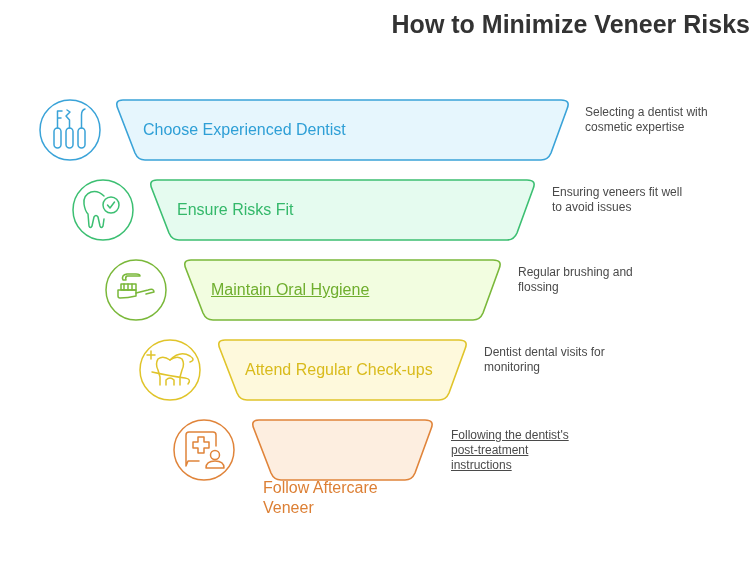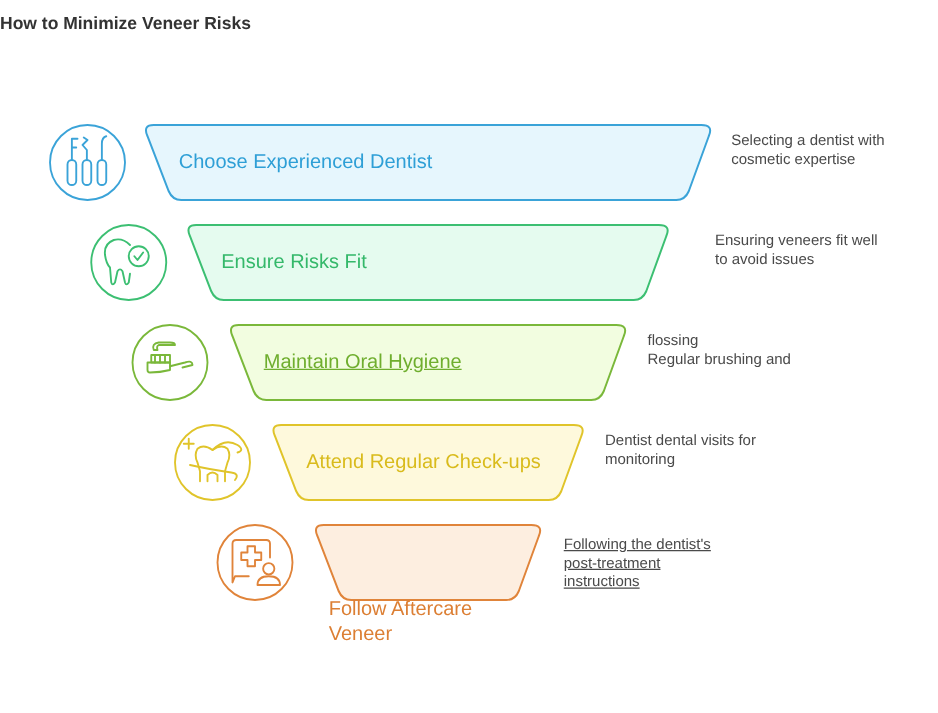--- a/index.html
+++ b/index.html
@@ -1,17 +1,17 @@
 <!DOCTYPE html>
 <html><head>
 <meta charset="utf-8">
 <style>
   html, body { margin: 0; padding: 0; background: #ffffff; }
   body { width: 750px; height: 570px; position: relative; overflow: hidden; font-family: "Liberation Sans", "DejaVu Sans", sans-serif; }
-  .title { position: absolute; left: 0; top: 10px; width: 750px; text-align: left; font-size: 14px; font-weight: bold; color: #333333; }
+  .title { position: absolute; left: 0; top: 10px; width: 750px; text-align: right; font-size: 25px; font-weight: bold; color: #333333; }
   svg.diagram { position: absolute; left: 0; top: 0; }
   .step-label { position: absolute; text-align: left; font-size: 16px; line-height: 20px; }
   .desc { position: absolute; font-size: 12px; line-height: 15px; color: #4a4a4a; width: 170px; }
 </style>
 </head>
 <body>
 
 <div class="title">How to Minimize Veneer Risks</div>
 
 <svg class="diagram" width="750" height="570" viewBox="0 0 750 570" xmlns="http://www.w3.org/2000/svg">
@@ -80,27 +80,27 @@
 <div class="step-label" style="left:245px; top:360px; width:196px; color:#d9bb1c;">Attend Regular Check-ups</div>
 <div class="step-label" style="left:263px; top:430px; width:160px; color:#dc7f34;margin-top:48px;">
   <div>Follow Aftercare</div>
   <div>Veneer</div>
 </div>
 
 <div class="desc" style="left:585px; top:105px;">
   <div>Selecting a dentist with</div>
   <div>cosmetic expertise</div>
 </div>
-<div class="desc" style="left:572px; top:185px;">
+<div class="desc" style="left:552px; top:185px;">
   <div>Ensuring veneers fit well</div>
   <div>to avoid issues</div>
 </div>
 <div class="desc" style="left:518px; top:265px;">
+  <div>Regular brushing and</div>
   <div>flossing</div>
-  <div>Regular brushing and</div>
 </div>
 <div class="desc" style="left:484px; top:345px;">
   <div>Dentist dental visits for</div>
   <div>monitoring</div>
 </div>
 <div class="desc" style="left:451px; top:428px;text-decoration:underline;">
   <div>Following the dentist's</div>
   <div>post-treatment</div>
   <div>instructions</div>
 </div>

